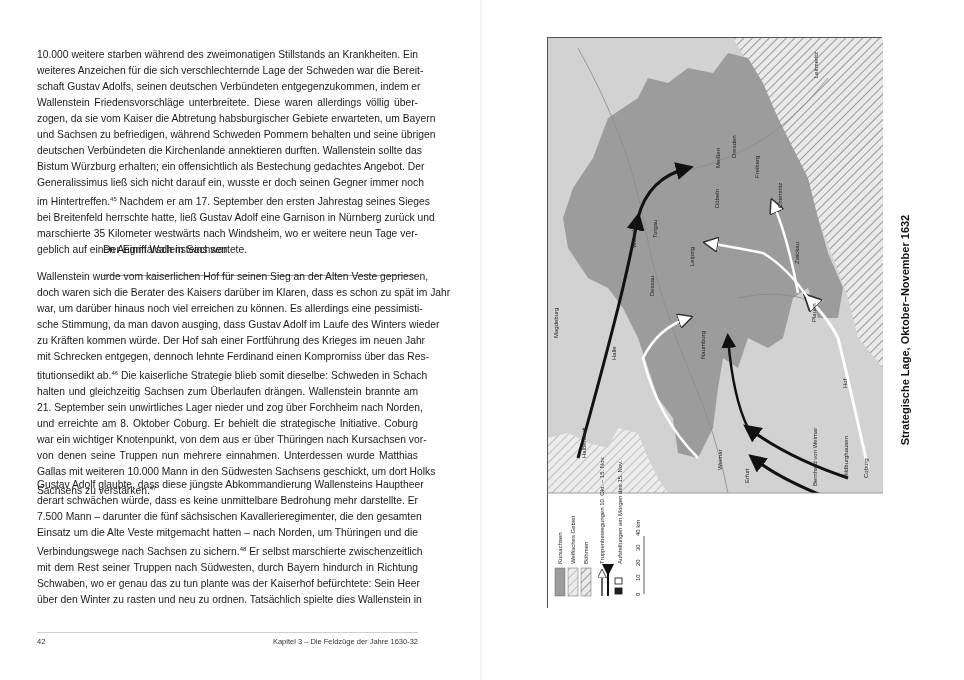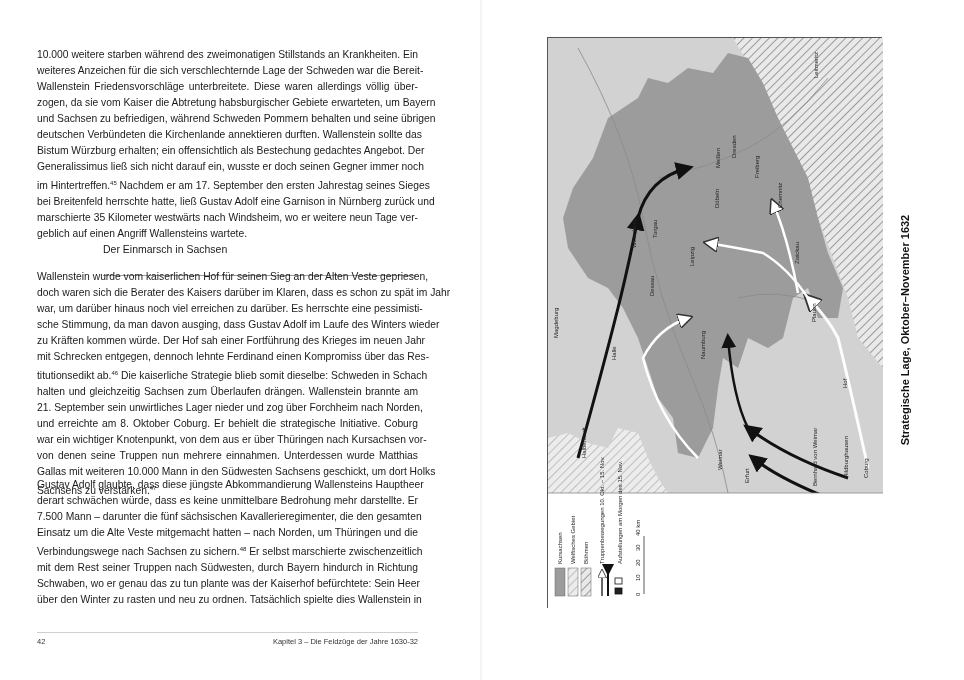--- a/index.html
+++ b/index.html
@@ -21,38 +21,39 @@
   .map-label { font-family:"Liberation Sans", sans-serif; font-size:6px; fill:#222; }
   .legend-label { font-family:"Liberation Sans", sans-serif; font-size:6px; fill:#222; }
 </style>
 </head>
 <body>
 
 <div class="page-left">
   <p class="para" style="top:47px;">
     <span class="line">10.000 weitere starben während des zweimonatigen Stillstands an Krankheiten. Ein</span>
     <span class="line">weiteres Anzeichen für die sich verschlechternde Lage der Schweden war die Bereit-</span>
+    <span class="line">schaft Gustav Adolfs, seinen deutschen Verbündeten entgegenzukommen, indem er</span>
     <span class="line">Wallenstein Friedensvorschläge unterbreitete. Diese waren allerdings völlig über-</span>
     <span class="line">zogen, da sie vom Kaiser die Abtretung habsburgischer Gebiete erwarteten, um Bayern</span>
     <span class="line">und Sachsen zu befriedigen, während Schweden Pommern behalten und seine übrigen</span>
     <span class="line">deutschen Verbündeten die Kirchenlande annektieren durften. Wallenstein sollte das</span>
     <span class="line">Bistum Würzburg erhalten; ein offensichtlich als Bestechung gedachtes Angebot. Der</span>
     <span class="line">Generalissimus ließ sich nicht darauf ein, wusste er doch seinen Gegner immer noch</span>
     <span class="line"><span>im Hintertreffen.</span><sup>45</sup><span> Nachdem er am 17. September den ersten Jahrestag seines Sieges</span></span>
     <span class="line">bei Breitenfeld herrschte hatte, ließ Gustav Adolf eine Garnison in Nürnberg zurück und</span>
     <span class="line">marschierte 35 Kilometer westwärts nach Windsheim, wo er weitere neun Tage ver-</span>
     <span class="line last">geblich auf einen Angriff Wallensteins wartete.</span>
   </p>
 
   <div class="section-heading">Der Einmarsch in Sachsen</div>
 
   <p class="para" style="top:269px;">
     <span class="line">Wallenstein wurde vom kaiserlichen Hof für seinen Sieg an der Alten Veste gepriesen,</span>
     <span class="line">doch waren sich die Berater des Kaisers darüber im Klaren, dass es schon zu spät im Jahr</span>
-    <span class="line">war, um darüber hinaus noch viel erreichen zu darüber. Es herrschte eine pessimisti-</span>
+    <span class="line">war, um darüber hinaus noch viel erreichen zu können. Es allerdings eine pessimisti-</span>
     <span class="line">sche Stimmung, da man davon ausging, dass Gustav Adolf im Laufe des Winters wieder</span>
     <span class="line">zu Kräften kommen würde. Der Hof sah einer Fortführung des Krieges im neuen Jahr</span>
     <span class="line">mit Schrecken entgegen, dennoch lehnte Ferdinand einen Kompromiss über das Res-</span>
     <span class="line"><span>titutionsedikt ab.</span><sup>46</sup><span> Die kaiserliche Strategie blieb somit dieselbe: Schweden in Schach</span></span>
     <span class="line">halten und gleichzeitig Sachsen zum Überlaufen drängen. Wallenstein brannte am</span>
     <span class="line">21. September sein unwirtliches Lager nieder und zog über Forchheim nach Norden,</span>
     <span class="line">und erreichte am 8. Oktober Coburg. Er behielt die strategische Initiative. Coburg</span>
     <span class="line">war ein wichtiger Knotenpunkt, von dem aus er über Thüringen nach Kursachsen vor-</span>
     <span class="line">von denen seine Truppen nun mehrere einnahmen. Unterdessen wurde Matthias</span>
     <span class="line">Gallas mit weiteren 10.000 Mann in den Südwesten Sachsens geschickt, um dort Holks</span>

